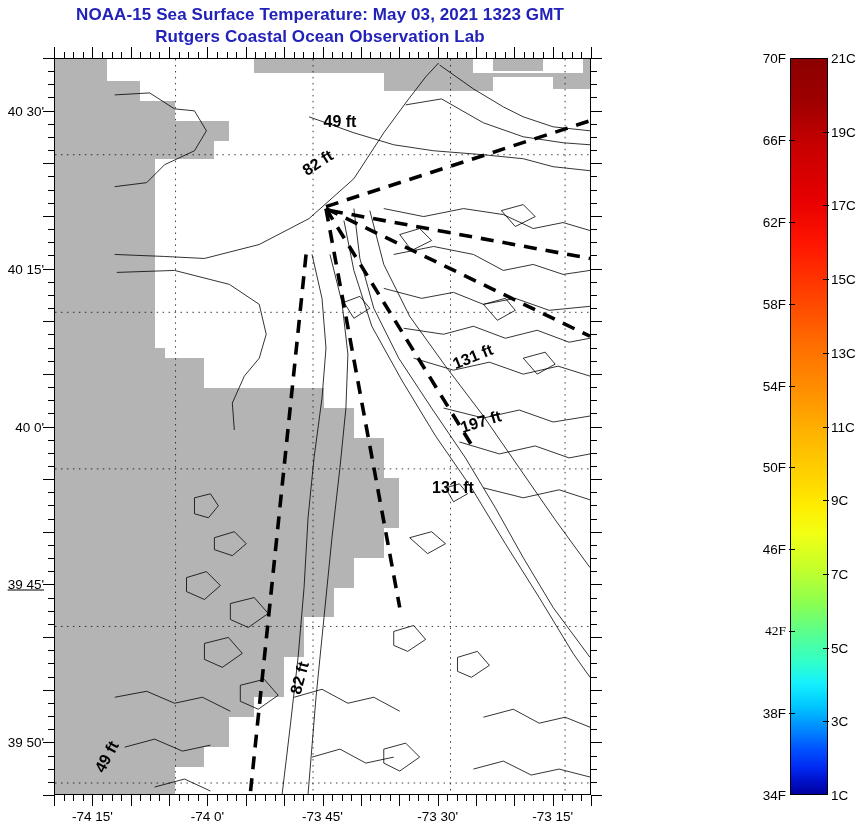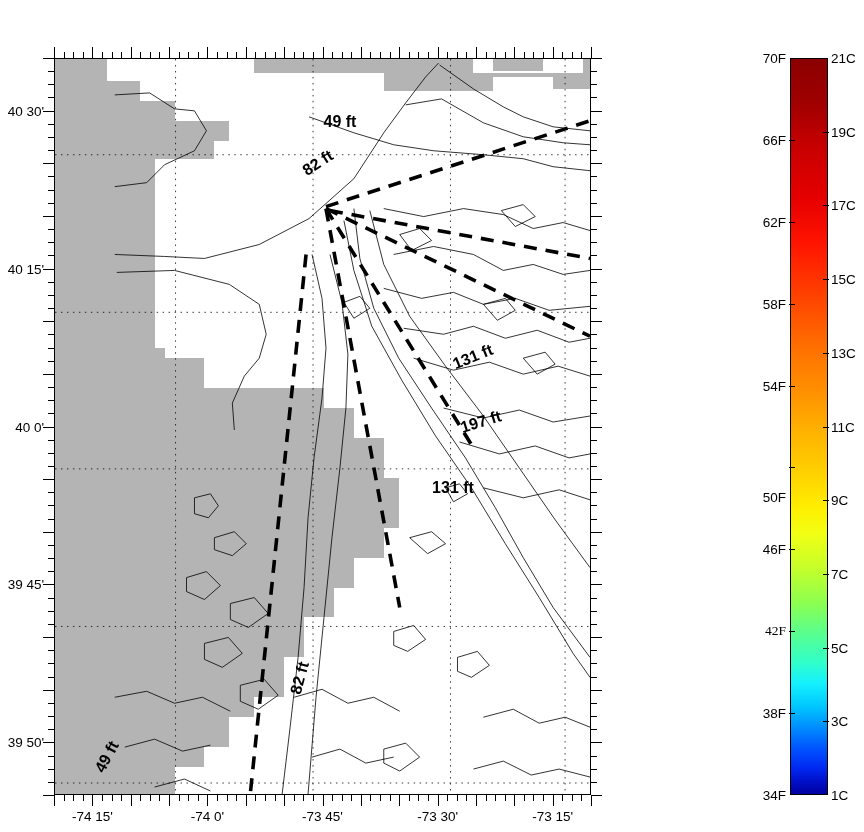--- a/index.html
+++ b/index.html
@@ -126,20 +126,22 @@
     font-weight: bold;
     color: #000;
     white-space: nowrap;
     transform-origin: 50% 50%;
   }
 </style>
 </head>
 <body>
 
 <div id="title-block">
+  <div class="tline">NOAA-15 Sea Surface Temperature:  May 03, 2021 1323 GMT</div>
+  <div class="tline">Rutgers Coastal Ocean Observation Lab</div>
 </div>
 
 <div id="map-frame">
   <svg id="map-svg" viewBox="0 0 537 737" preserveAspectRatio="none">
 
     <g fill="#b4b4b4" stroke="none" shape-rendering="crispEdges">
       <path d="M0,0 L52,0 L52,22 L85,22 L85,42 L120,42 L120,62 L150,62 L150,82
                L128,82 L128,100 L100,100 L100,300 L0,300 Z"></path>
       <path d="M0,290 L110,290 L110,300 L150,300 L150,330 L270,330 L270,350
                L300,350 L300,380 L330,380 L330,420 L345,420 L345,470 L330,470
@@ -492,21 +494,21 @@
     <div class="axlabel xlabel" style="left: 92.344px;">-74 15'</div>
     <div class="axlabel xlabel" style="left: 207.422px;">-74 0'</div>
     <div class="axlabel xlabel" style="left: 322.5px;">-73 45'</div>
     <div class="axlabel xlabel" style="left: 437.578px;">-73 30'</div>
     <div class="axlabel xlabel" style="left: 552.656px;">-73 15'</div>
   </div>
 <div id="ylabels">
     <div class="axlabel ylabel" style="top: 110.625px; right: 820px;">40 30'</div>
     <div class="axlabel ylabel" style="top: 268.562px; right: 820px;">40 15'</div>
     <div class="axlabel ylabel" style="top: 426.5px; right: 820px;">40 0'</div>
-    <div class="axlabel ylabel" style="top: 584.438px; right: 820px;">39 45'</div>
+    <div class="axlabel ylabel" style="top: 584.438px; right: 820px; text-decoration: underline;">39 45'</div>
     <div class="axlabel ylabel" style="top: 742.375px; right: 820px;">39 50'</div>
   </div>
 
 <div id="cbar-wrap">
   <div id="cbar"></div>
 </div>
 <div id="cbar-ticks">
     <div class="cbtick left" style="position: absolute; left: 789px; top: 139.889px;"></div>
     <div class="cbtick left" style="position: absolute; left: 789px; top: 221.778px;"></div>
     <div class="cbtick left" style="position: absolute; left: 789px; top: 303.667px;"></div>
@@ -524,21 +526,21 @@
     <div class="cbtick right" style="position: absolute; left: 823px; top: 573.9px;"></div>
     <div class="cbtick right" style="position: absolute; left: 823px; top: 647.6px;"></div>
     <div class="cbtick right" style="position: absolute; left: 823px; top: 721.3px;"></div>
   </div>
 <div id="cbar-labels">
     <div class="cblabel f" style="top: 58px; right: 78px;">70F</div>
     <div class="cblabel f" style="top: 139.889px; right: 78px;">66F</div>
     <div class="cblabel f" style="top: 221.778px; right: 78px; margin-left: 26px;">62F</div>
     <div class="cblabel f" style="top: 303.667px; right: 78px;">58F</div>
     <div class="cblabel f" style="top: 385.556px; right: 78px;">54F</div>
-    <div class="cblabel f" style="top: 467.444px; right: 78px; margin-top: 30px;">50F</div>
+    <div class="cblabel f" style="top: 467.444px; right: 78px;">50F</div>
     <div class="cblabel f" style="top: 549.333px; right: 78px;">46F</div>
     <div class="cblabel f" style="top: 631.222px; right: 78px; font-family: Liberation Serif, serif;">42F</div>
     <div class="cblabel f" style="top: 713.111px; right: 78px;">38F</div>
     <div class="cblabel f" style="top: 795px; right: 78px;">34F</div>
     <div class="cblabel c" style="top: 58px; left: 831px;">21C</div>
     <div class="cblabel c" style="top: 131.7px; left: 831px;">19C</div>
     <div class="cblabel c" style="top: 205.4px; left: 831px;">17C</div>
     <div class="cblabel c" style="top: 279.1px; left: 831px;">15C</div>
     <div class="cblabel c" style="top: 352.8px; left: 831px;">13C</div>
     <div class="cblabel c" style="top: 426.5px; left: 831px;">11C</div>

